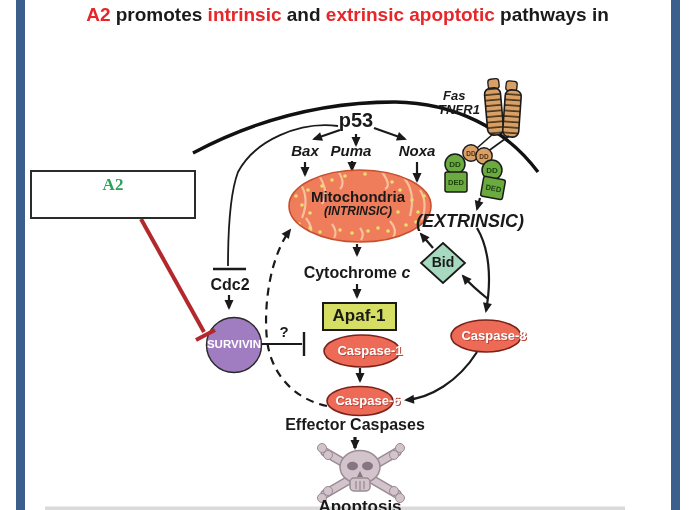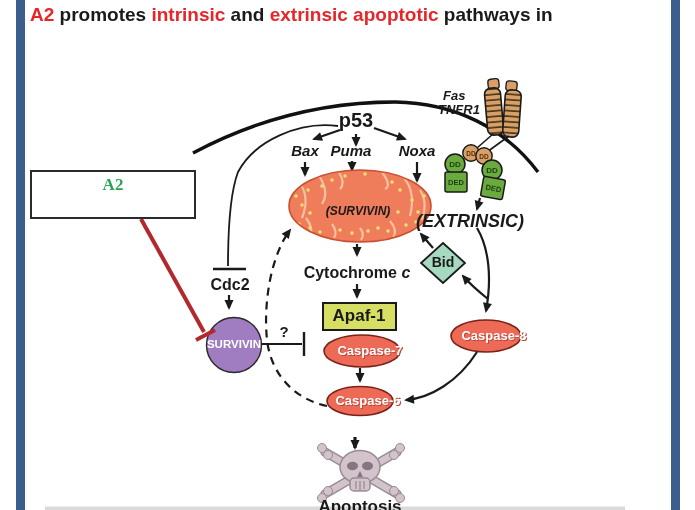--- a/index.html
+++ b/index.html
@@ -1,20 +1,20 @@
 <!DOCTYPE html>
 <html><head>
 <meta charset="utf-8">
 <style>
   html,body{margin:0;padding:0;background:#fff;}
   .stage{position:relative;width:695px;height:510px;background:#ffffff;overflow:hidden;
          font-family:"Liberation Sans",sans-serif;color:#1a1a1a;}
   .bar{position:absolute;top:0;width:9px;height:510px;background:#3b5e8c;}
   .bar.left{left:16px;} .bar.right{left:671px;}
-  .title{position:absolute;left:30px;top:4px;width:635px;
+  .title{position:absolute;left:30px;top:4px;width:635px;text-align:center;
          font-size:19px;font-weight:bold;line-height:22px;letter-spacing:0px;}
   .title span{white-space:pre;}
   .red{color:#e62629;}
   .lbl{position:absolute;white-space:nowrap;transform:translateX(-50%);line-height:1.05;}
   .b{font-weight:bold;} .i{font-style:italic;}
   .white{color:#ffffff;text-shadow:1px 1px 0 #b8473a;padding-left:16px;}
   .a2box{position:absolute;left:30px;top:170px;width:162px;height:42px;background:#fff;
          border:2px solid #2b2b2b;text-align:center;
          font-family:"Liberation Serif",serif;font-weight:bold;color:#2aa358;
          font-size:17px;line-height:20px;padding-top:3px;}
@@ -190,28 +190,30 @@
 
     <rect x="45" y="506.5" width="580" height="3.5" fill="#dadada"></rect>
   </svg>
 
   <div class="lbl b" style="left:356px;top:110px;font-size:20px;">p53</div>
   <div class="lbl b i" style="left:305px;top:143px;font-size:15px;">Bax</div>
   <div class="lbl b i" style="left:351px;top:143px;font-size:15px;">Puma</div>
   <div class="lbl b i" style="left:417px;top:143px;font-size:15px;">Noxa</div>
   <div class="lbl b i" style="left:443px;top:89px;transform:none;font-size:13px;">Fas</div>
   <div class="lbl b i" style="left:438px;top:103px;transform:none;font-size:13px;">TNFR1</div>
-  <div class="lbl b i" style="left:358px;top:205px;font-size:12px;">(SURVIVIN)</div>
+  <div class="lbl b" style="left:358px;top:189px;font-size:15px;">Mitochondria</div>
+  <div class="lbl b i" style="left:358px;top:205px;font-size:12px;">(INTRINSIC)</div>
   <div class="lbl b i" style="left:470px;top:212px;font-size:18px;">(EXTRINSIC)</div>
   <div class="lbl" style="left:443px;top:255px;font-size:14px;font-weight:600;">Bid</div>
   <div class="lbl b" style="left:357px;top:265px;font-size:16px;"><span>Cytochrome</span> <span class="i">c</span></div>
   <div class="lbl b" style="left:359px;top:307px;font-size:17px;">Apaf-1</div>
-  <div class="lbl b white" style="left:362px;top:344px;font-size:13px;">Caspase-7</div>
+  <div class="lbl b white" style="left:362px;top:344px;font-size:13px;">Caspase-1</div>
   <div class="lbl b white" style="left:486px;top:329px;font-size:13px;">Caspase-8</div>
   <div class="lbl b white" style="left:360px;top:394px;font-size:13px;">Caspase-6</div>
+  <div class="lbl b" style="left:355px;top:417px;font-size:16px;">Effector Caspases</div>
   <div class="lbl b" style="left:360px;top:498px;font-size:17px;">Apoptosis</div>
   <div class="lbl b" style="left:230px;top:277px;font-size:16px;">Cdc2</div>
   <div class="lbl b" style="left:234px;top:338px;font-size:11.5px;color:#fff;text-shadow:none;">SURVIVIN</div>
   <div class="lbl b" style="left:284px;top:324px;font-size:15px;">?</div>
 
   <div class="a2box">
     <div>A2</div>
   </div>
 
 </div>

